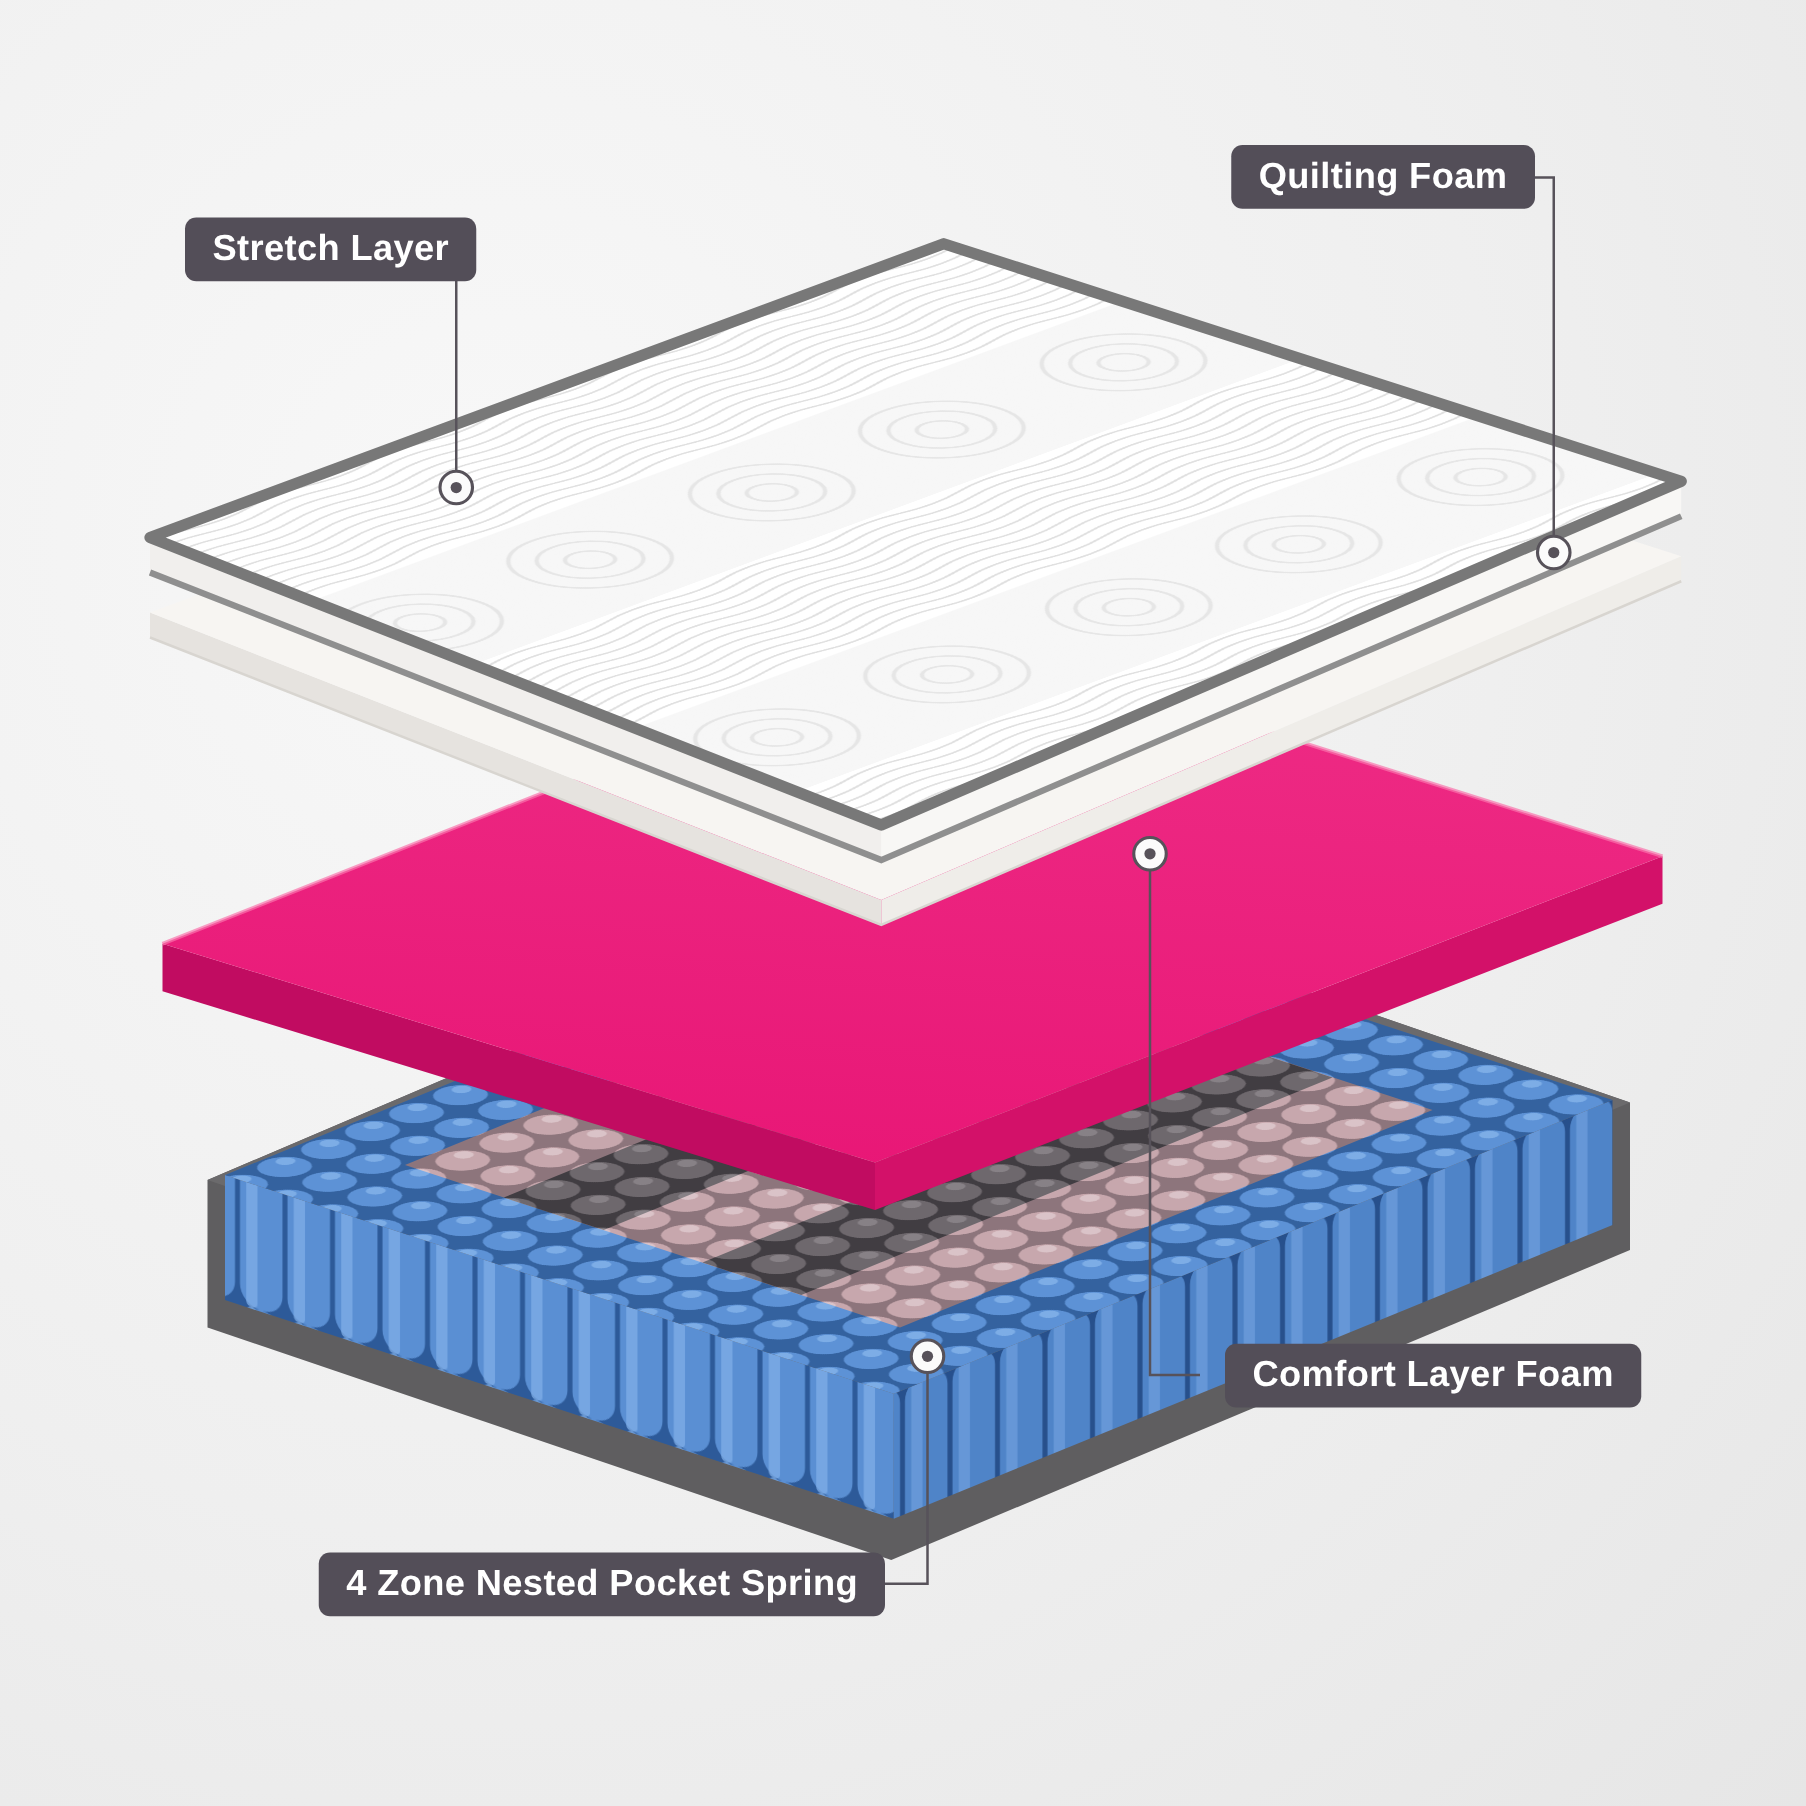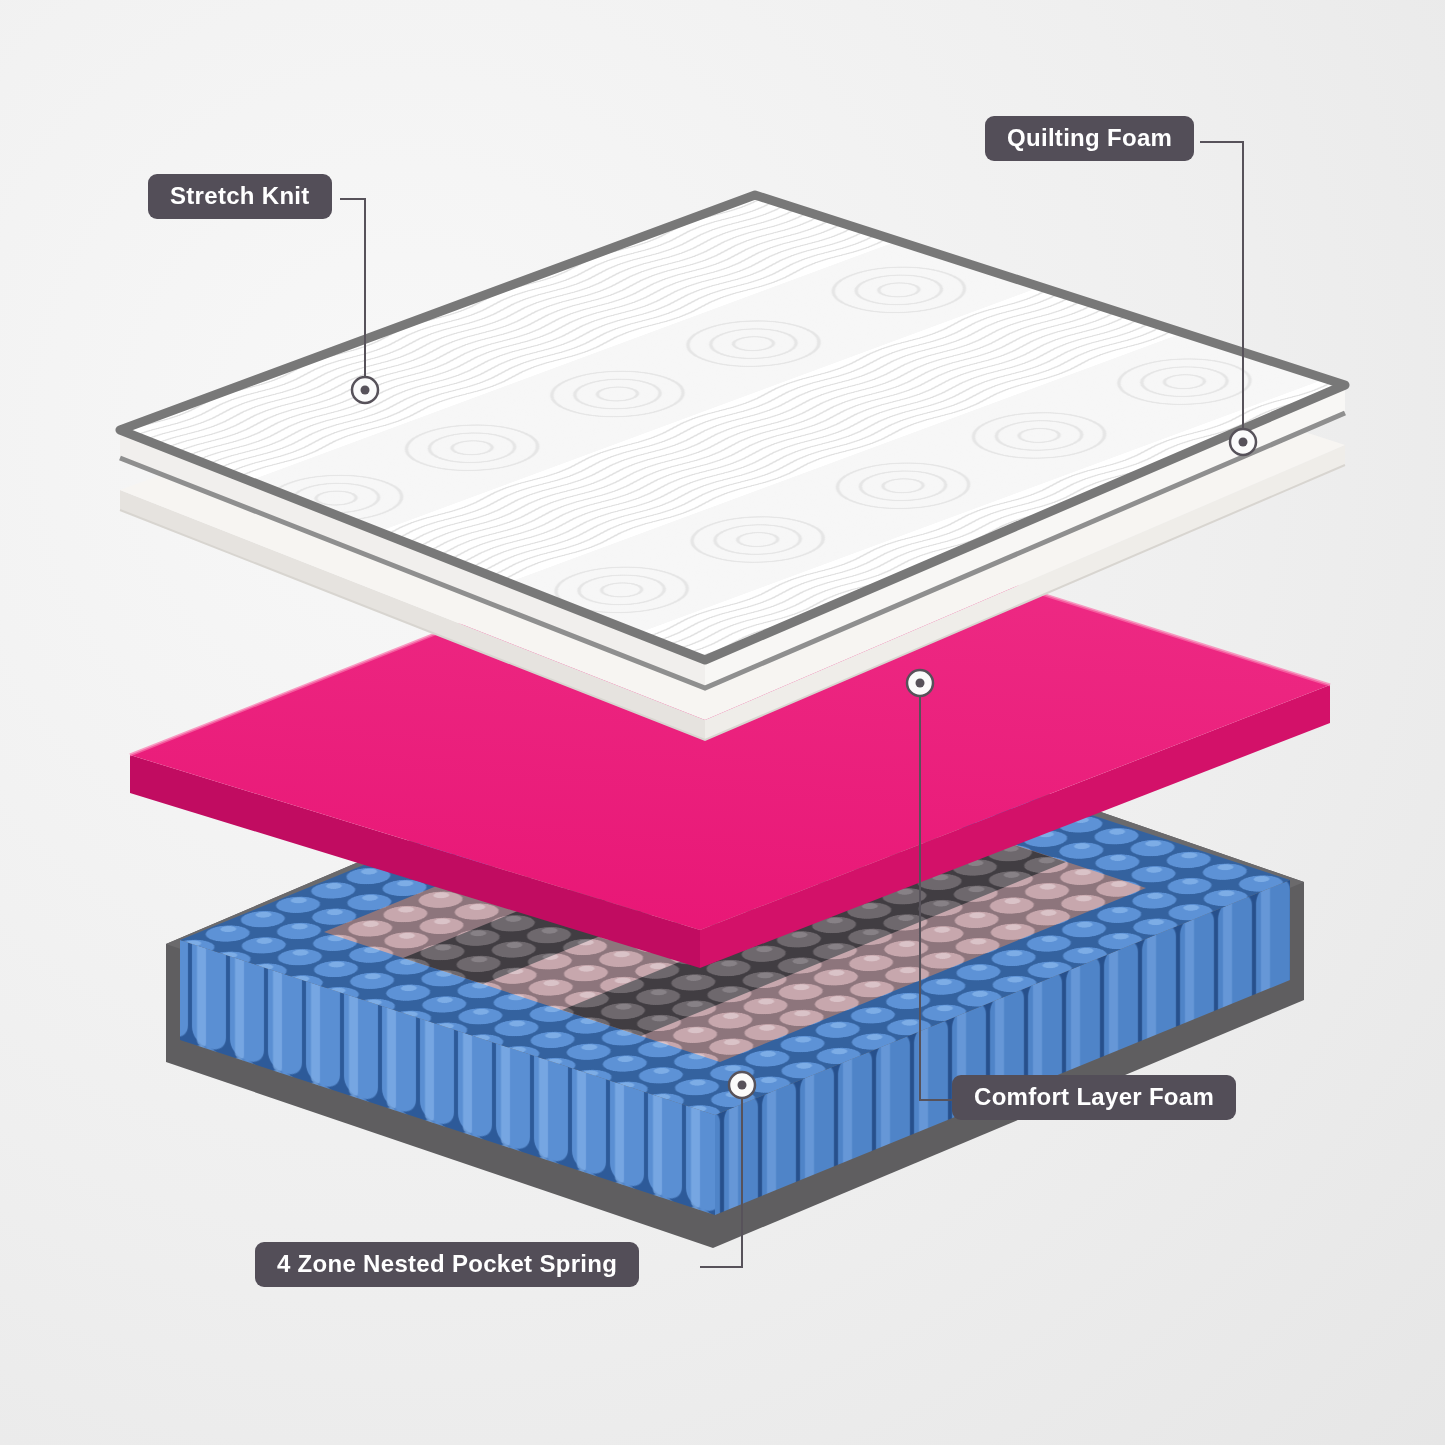--- a/index.html
+++ b/index.html
@@ -8,32 +8,32 @@
     position:relative;
     width:1445px;height:1445px;
     background:radial-gradient(circle at 28% 30%, #f8f8f8 0%, #efefef 55%, #e6e6e6 100%);
     overflow:hidden;
   }
   .stage svg{position:absolute;left:0;top:0;}
   .callout{
     position:absolute;
     background:#534e58;
     color:#ffffff;
-    font-size:24px;
+    font-size:29px;
     font-weight:600;
     line-height:1.2;
     padding:8px 22px;
     border-radius:9px;
     white-space:nowrap;
     letter-spacing:0.3px;
     z-index:5;
   }
   .callout.stretch-knit{left:148px;top:174px;}
   .callout.quilting-foam{left:985px;top:116px;}
-  .callout.comfort-foam{left:952px;top:1075px;}
+  .callout.comfort-foam{left:980px;top:1075px;}
   .callout.pocket-spring{left:255px;top:1242px;}
 </style>
 </head>
 <body>
 
 <div class="stage">
 
   <svg width="1445" height="1445" viewBox="0 0 1445 1445">
     <defs>
 
@@ -145,18 +145,18 @@
         <circle cx="920" cy="683" r="13" fill="#fbfbfb" stroke="#57525a" stroke-width="2.5"></circle>
         <circle cx="920" cy="683" r="4.5" fill="#57525a"></circle>
       </g>
       <g>
         <circle cx="742" cy="1085" r="13" fill="#fbfbfb" stroke="#57525a" stroke-width="2.5"></circle>
         <circle cx="742" cy="1085" r="4.5" fill="#57525a"></circle>
       </g>
     </g>
   </svg>
 
-  <div class="callout stretch-knit">Stretch Knit</div>
+  <div class="callout stretch-knit">Stretch Layer</div>
   <div class="callout quilting-foam">Quilting Foam</div>
   <div class="callout comfort-foam">Comfort Layer Foam</div>
   <div class="callout pocket-spring">4 Zone Nested Pocket Spring</div>
 
 </div>
 
 </body></html>

